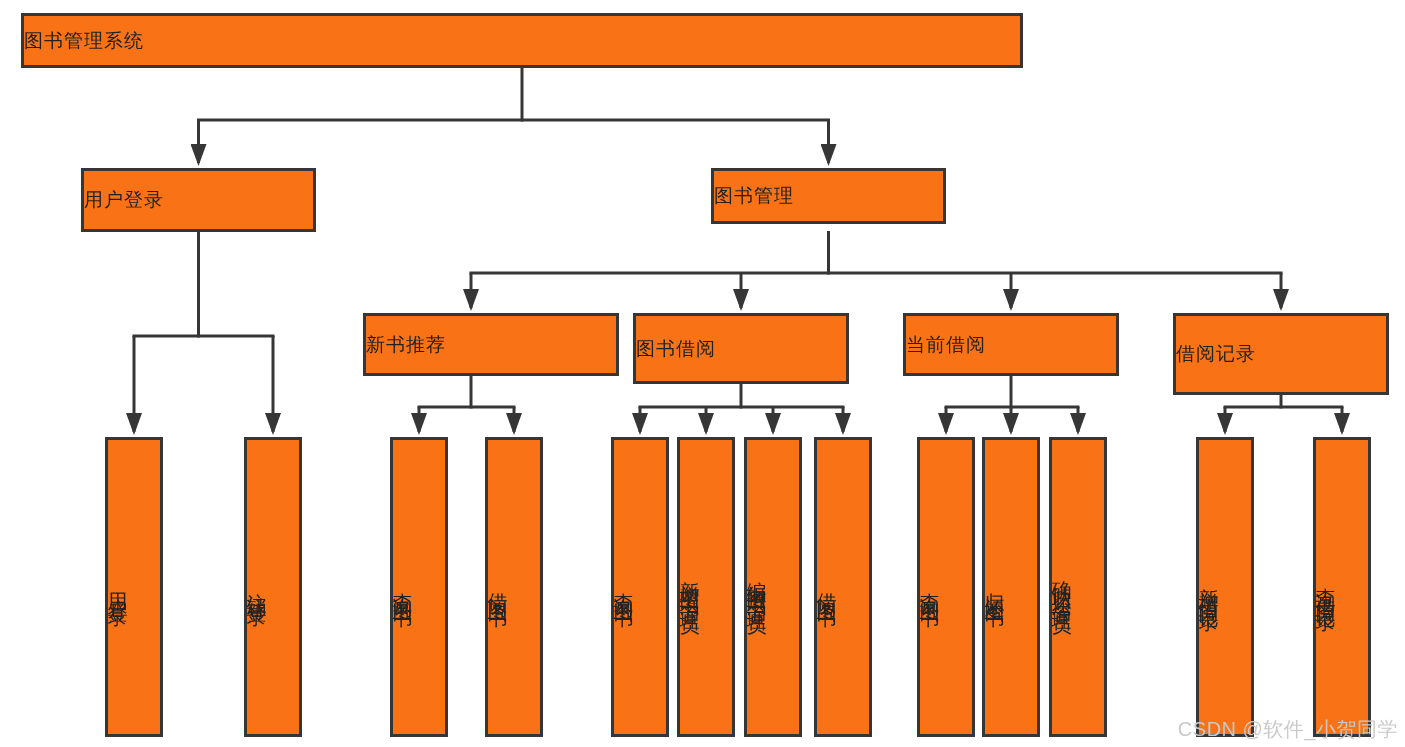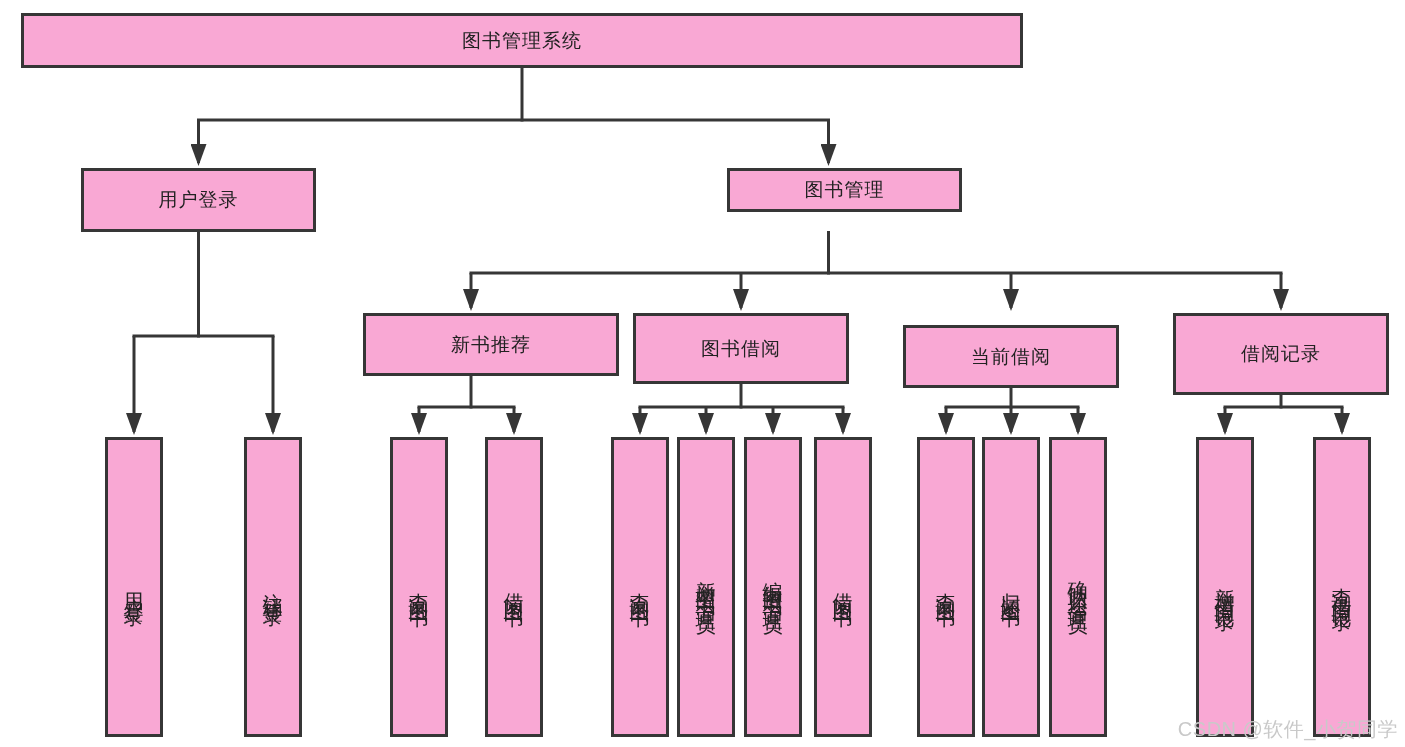--- a/index.html
+++ b/index.html
@@ -18,26 +18,25 @@
   .connectors {
     position: absolute;
     left: 0;
     top: 0;
     width: 1405px;
     height: 747px;
     z-index: 1;
   }
   .node {
     position: absolute;
-    background: #f9a8d4;
+    background: #f97316;
     border: 3px solid #363636;
     box-sizing: border-box;
     display: flex;
     align-items: center;
-    justify-content: center;
     color: #222222;
     z-index: 2;
   }
   .node.h {
     font-size: 19px;
     letter-spacing: 1px;
     white-space: nowrap;
   }
   .node.leaf {
     z-index: 2;
@@ -117,31 +116,31 @@
     </g>
   </svg>
 
   <div class="node h" style="left:21px; top:13px; width:1002px; height:55px;">
     <span>图书管理系统</span>
   </div>
 
   <div class="node h" style="left:81px; top:168px; width:235px; height:64px;">
     <span>用户登录</span>
   </div>
-  <div class="node h" style="left:711px; top:168px; width:235px; height:44px;margin-left:16px;">
+  <div class="node h" style="left:711px; top:168px; width:235px; height:56px;">
     <span>图书管理</span>
   </div>
 
   <div class="node h" style="left:363px; top:313px; width:256px; height:63px;">
     <span>新书推荐</span>
   </div>
   <div class="node h" style="left:633px; top:313px; width:216px; height:71px;">
     <span>图书借阅</span>
   </div>
-  <div class="node h" style="left:903px; top:313px; width:216px; height:63px;margin-top:12px;">
+  <div class="node h" style="left:903px; top:313px; width:216px; height:63px;">
     <span>当前借阅</span>
   </div>
   <div class="node h" style="left:1173px; top:313px; width:216px; height:82px;">
     <span>借阅记录</span>
   </div>
 
   <div class="node leaf" style="left:105px; top:437px; width:58px; height:300px;">
     <span class="vtext">用户登录</span>
   </div>
   <div class="node leaf" style="left:244px; top:437px; width:58px; height:300px;">

